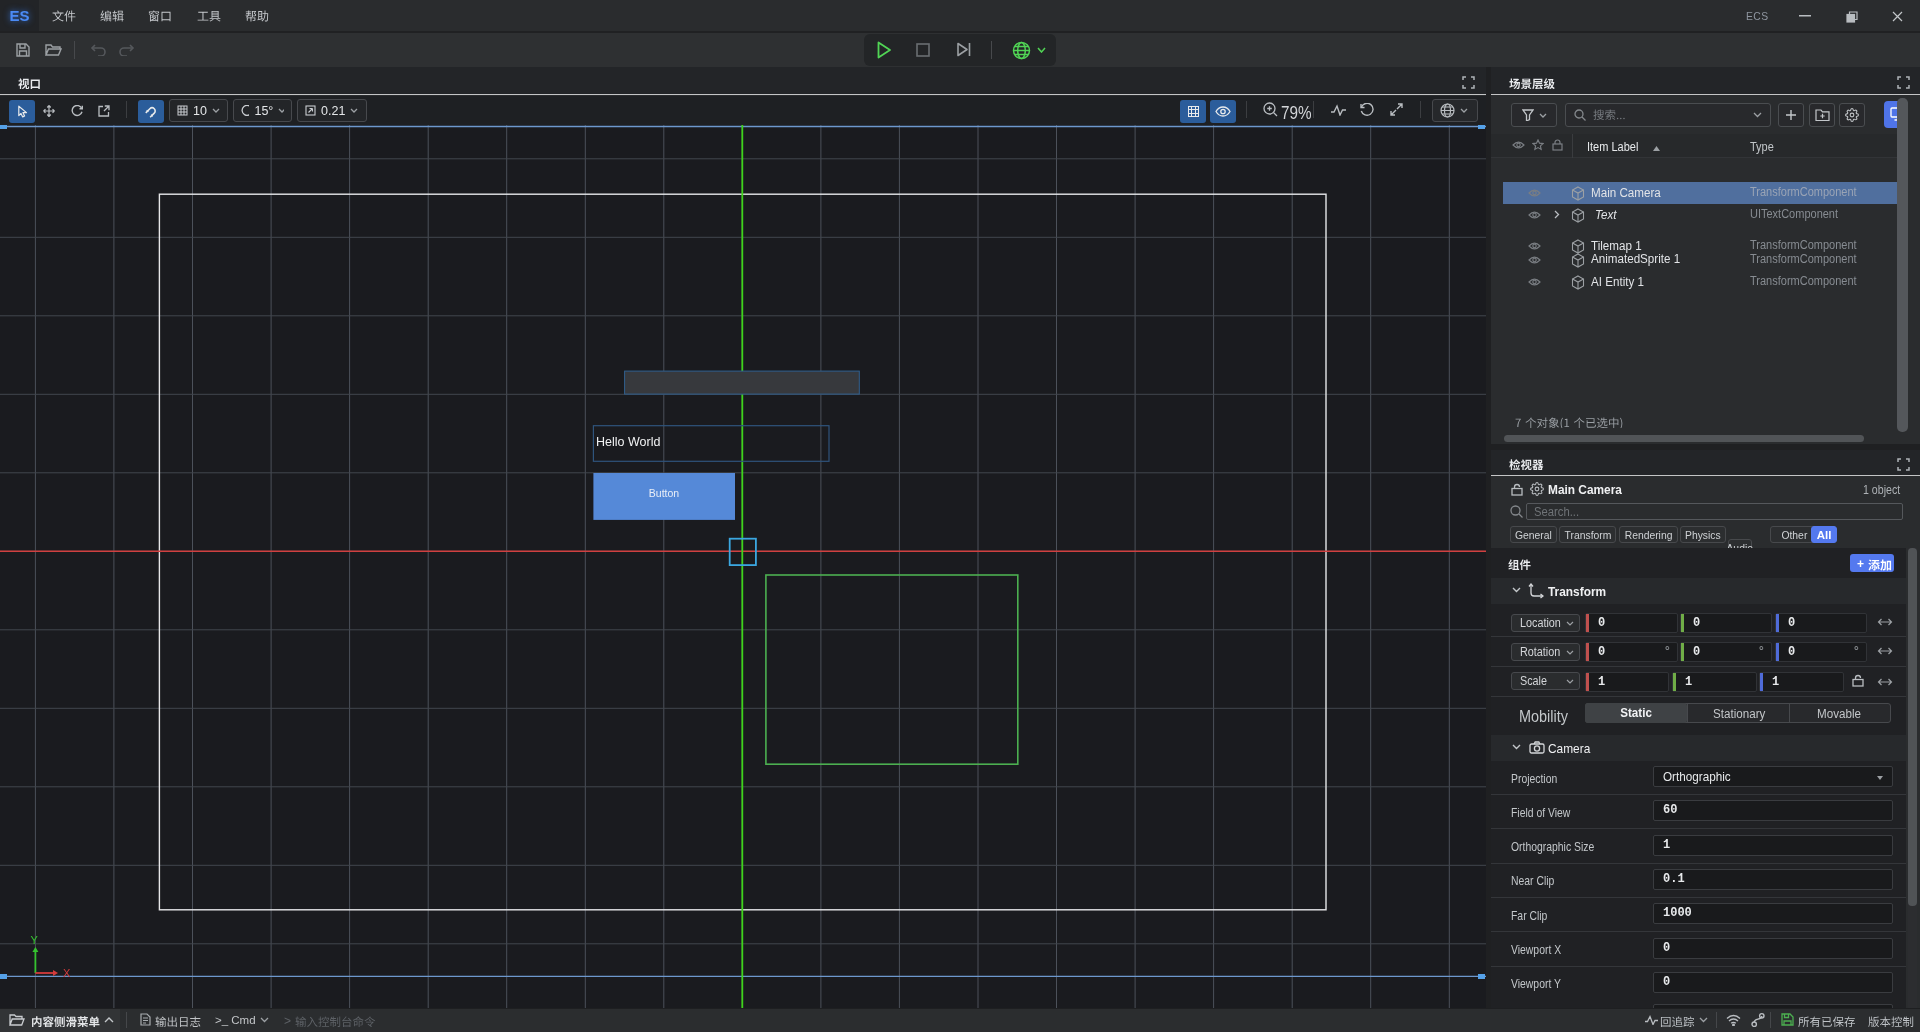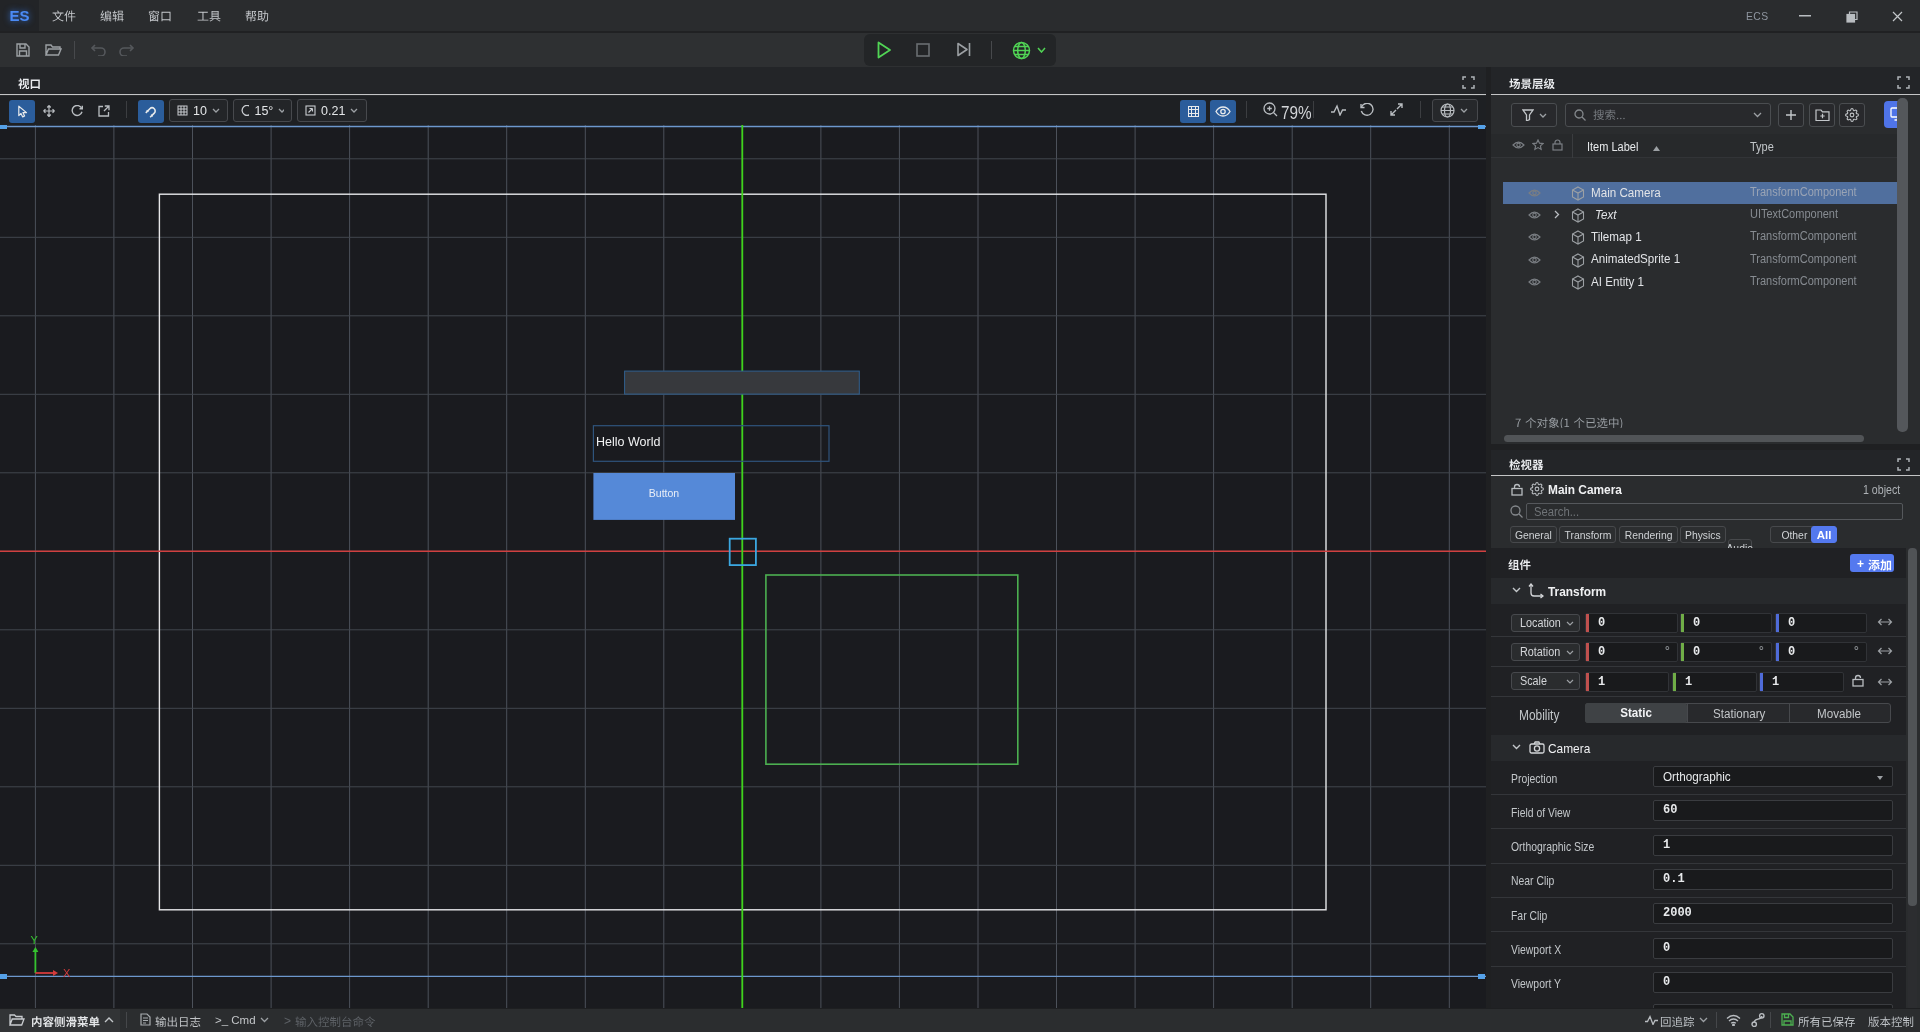--- a/index.html
+++ b/index.html
@@ -440,21 +440,21 @@
           </span>
           <span style="position:absolute;left:80px;top:0">
             <svg style="position:absolute;top:4px" width="14" height="15" fill="none" stroke="#9ca0a4" stroke-width="1.1">
               <path d="M7 1l5.5 3v7L7 14l-5.5-3V4z"></path>
               <path d="M1.5 4L7 7l5.5-3M7 7v7"></path>
             </svg>
           </span>
           <span style="position:absolute;left:104px;top:3.5px;font-style:italic;"><span class="nx s93">Text</span></span>
           <span class="typecol" style="color:#878c92;left:259px">UITextComponent</span>
         </div>
-        <div class="hrow" style="top:92px;">
+        <div class="hrow" style="top:101px;">
           <span style="position:absolute;left:37px;top:0">
             <svg style="position:absolute;top:6px" width="13" height="10" fill="none" stroke="#7a7e83" stroke-width="1.1">
               <path d="M1 5Q6.5 -0.8 12 5Q6.5 10.8 1 5z"></path>
               <circle cx="6.5" cy="5" r="1.7"></circle>
             </svg>
           </span>
           <span style="position:absolute;left:80px;top:0">
             <svg style="position:absolute;top:4px" width="14" height="15" fill="none" stroke="#9ca0a4" stroke-width="1.1">
               <path d="M7 1l5.5 3v7L7 14l-5.5-3V4z"></path>
               <path d="M1.5 4L7 7l5.5-3M7 7v7"></path>
@@ -624,21 +624,21 @@
 <div class="numin" style="left:1759px;top:672px;width:85px;height:20px;line-height:18px;padding-left:12px">1<div class="cbar" style="background:#4f6bd8"></div></div>
 <svg class="abs" style="left:1852px;top:674px" width="12" height="13" fill="none" stroke="#b9bdc1" stroke-width="1.3">
       <rect x="1" y="5.5" width="10" height="6.5"></rect>
       <path d="M3.5 5.5V4a2.5 2.5 0 0 1 5 0"></path>
     </svg>
 <svg class="abs" style="left:1877px;top:677px" width="16" height="10" fill="none" stroke="#9ca0a4" stroke-width="1.2">
       <path d="M1.5 5h13M4.5 2L1.5 5l3 3M11.5 2l3 3-3 3"></path>
     </svg>
 <div class="csep" style="left:1491px;top:696px"></div>
 
-<span class="abs" style="left:1519px;top:707px;font-size:14px;color:#c3c7ca"><span class="nx s85">Mobility</span></span>
+<span class="abs" style="left:1519px;top:707px;font-size:17px;color:#c3c7ca"><span class="nx s85">Mobility</span></span>
 <div class="abs" style="left:1585px;top:703px;width:306px;height:20px;border:1px solid #47494d;border-radius:3px;background:#28292c"></div>
 <div class="abs" style="left:1585px;top:703px;width:102px;height:20px;background:#3f4245;border-radius:3px;color:#f2f3f5;font-weight:bold;font-size:12.5px;text-align:center;line-height:20px"><span class="ncx s93">Static</span></div>
 <span class="abs" style="left:1713px;top:707px;font-size:12.5px;color:#c3c6c9"><span class="nx s93">Stationary</span></span>
 <span class="abs" style="left:1817px;top:707px;font-size:12.5px;color:#c3c6c9"><span class="nx s93">Movable</span></span>
 <div class="abs" style="left:1687px;top:703px;width:1px;height:20px;background:#47494d"></div>
 <div class="abs" style="left:1789px;top:703px;width:1px;height:20px;background:#47494d"></div>
 
 <div class="sechead" style="left:1491px;top:735px"></div>
 <svg class="abs" style="left:1512px;top:744px" width="9" height="6" fill="none" stroke="#c3c7ca" stroke-width="1.4">
       <path d="M1 1l3.5 3.5L8 1"></path>
@@ -659,21 +659,21 @@
         <span class="plabel abs" style="left:1511px;top:804.8px">Field of View</span>
         <div class="crow-in abs" style="left:1653px;top:800.3px">60</div>
         <div class="csep abs" style="left:1491px;top:828.3px"></div>
         <span class="plabel abs" style="left:1511px;top:839.1px">Orthographic Size</span>
         <div class="crow-in abs" style="left:1653px;top:834.6px">1</div>
         <div class="csep abs" style="left:1491px;top:862.6px"></div>
         <span class="plabel abs" style="left:1511px;top:873.4px">Near Clip</span>
         <div class="crow-in abs" style="left:1653px;top:868.9px">0.1</div>
         <div class="csep abs" style="left:1491px;top:896.9px"></div>
         <span class="plabel abs" style="left:1511px;top:907.7px">Far Clip</span>
-        <div class="crow-in abs" style="left:1653px;top:903.2px">2000</div>
+        <div class="crow-in abs" style="left:1653px;top:903.2px">1000</div>
         <div class="csep abs" style="left:1491px;top:931.2px"></div>
         <span class="plabel abs" style="left:1511px;top:942px">Viewport X</span>
         <div class="crow-in abs" style="left:1653px;top:937.5px">0</div>
         <div class="csep abs" style="left:1491px;top:965.5px"></div>
         <span class="plabel abs" style="left:1511px;top:976.3px">Viewport Y</span>
         <div class="crow-in abs" style="left:1653px;top:971.8px">0</div>
         <div class="crow-in abs" style="left:1653px;top:1004px"></div>
       </div>
     </div>
 

